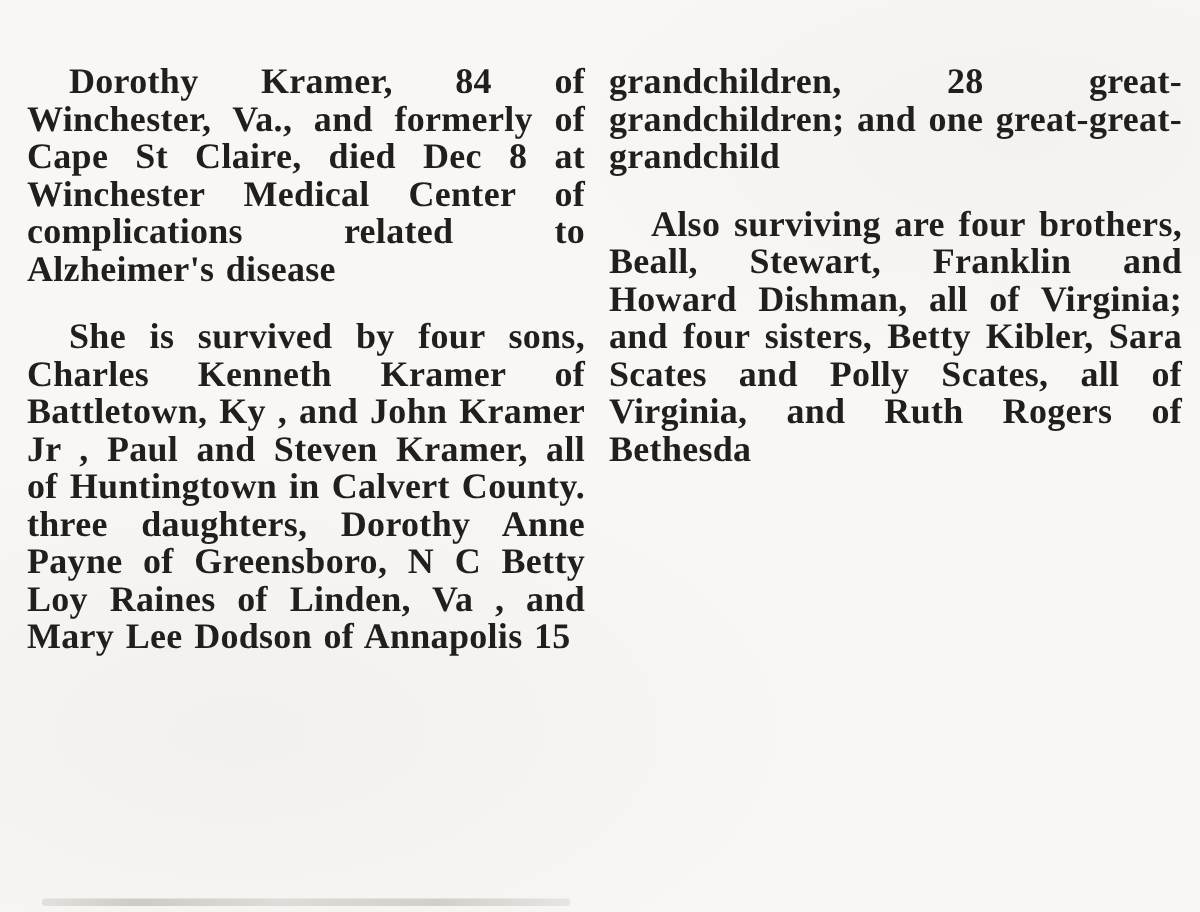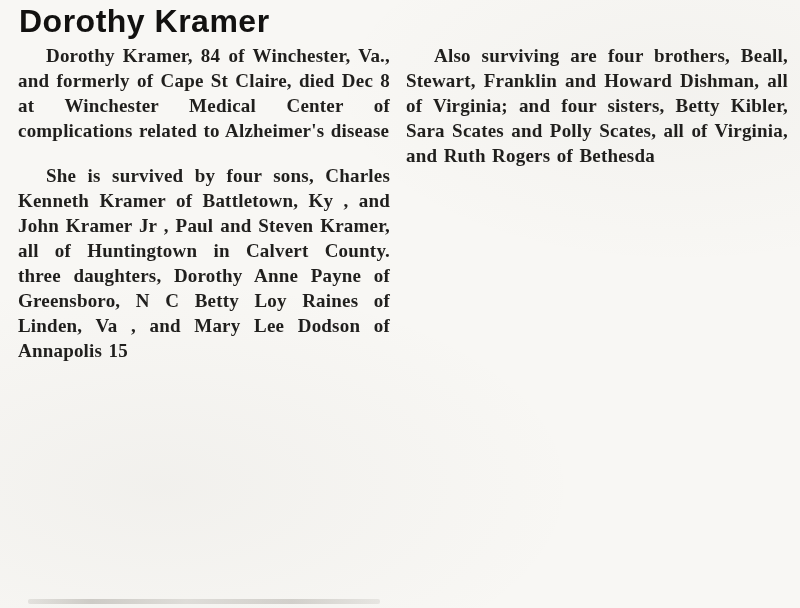--- a/index.html
+++ b/index.html
@@ -46,21 +46,21 @@
     width: 372px;
   }
   .column-right {
     left: 406px;
     width: 382px;
   }
   .column p {
     margin: 0;
     font-family: "Liberation Serif", serif;
     font-weight: 700;
-    font-size: 19px;
+    font-size: 24px;
     line-height: 25px;
     letter-spacing: 0.2px;
     word-spacing: 1.5px;
     color: #201f1d;
     text-indent: 28px;
     hyphens: auto;
   }
   .column p + p {
     margin-top: 20px;
   }
@@ -80,26 +80,26 @@
       rgba(140,136,128,0.34) 75%,
       rgba(140,136,128,0.15));
     border-radius: 2px;
   }
 </style>
 </head>
 <body>
 
 <div class="clipping">
 
-  <h1 class="headline">Dorothy Kramer</h1>
 
   <div class="column column-left">
     <p>Dorothy Kramer, 84 of Winchester, Va., and formerly of Cape St Claire, died Dec 8 at Winchester Medical Center of complications related to Alzheimer's disease</p>
     <p>She is survived by four sons, Charles Kenneth Kramer of Battletown, Ky , and John Kramer Jr , Paul and Steven Kramer, all of Huntingtown in Calvert County. three daughters, Dorothy Anne Payne of Greensboro, N C Betty Loy Raines of Linden, Va , and Mary Lee Dodson of Annapolis 15</p>
   </div>
 
   <div class="column column-right">
+    <p class="continuation">grandchildren, 28 great-grandchildren; and one great-great-grandchild</p>
     <p>Also surviving are four brothers, Beall, Stewart, Franklin and Howard Dishman, all of Virginia; and four sisters, Betty Kibler, Sara Scates and Polly Scates, all of Virginia, and Ruth Rogers of Bethesda</p>
   </div>
 
   <div class="remnant-bar"></div>
 
 </div>
 
 </body></html>

